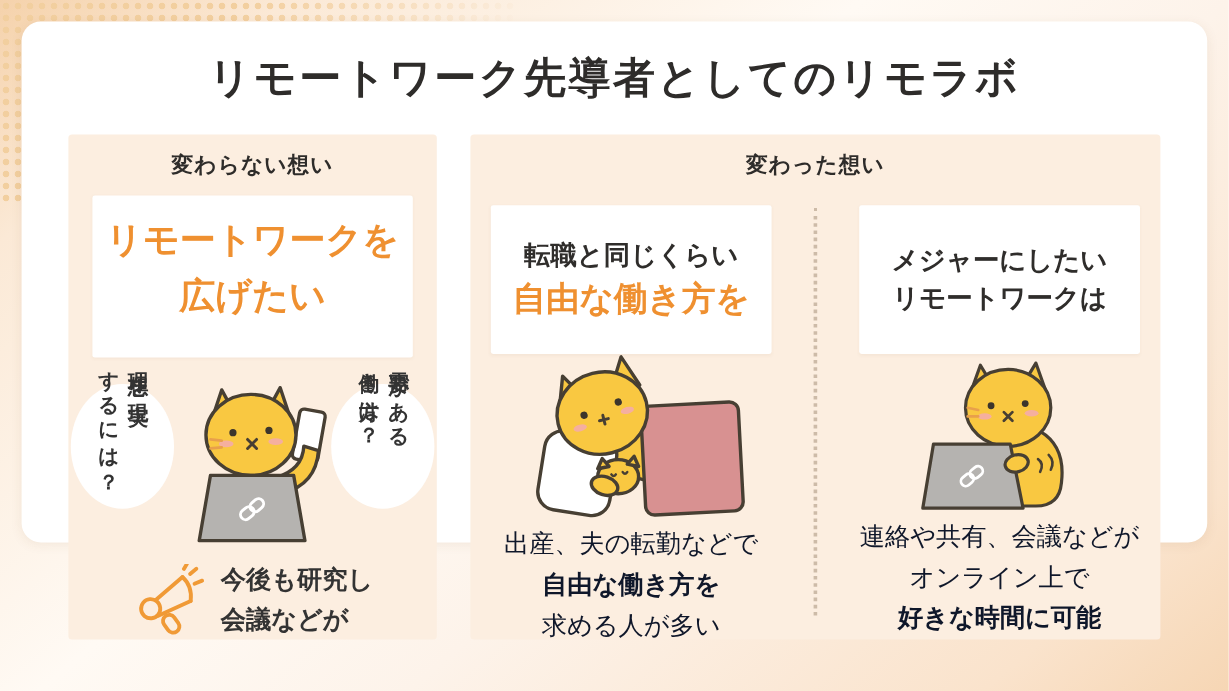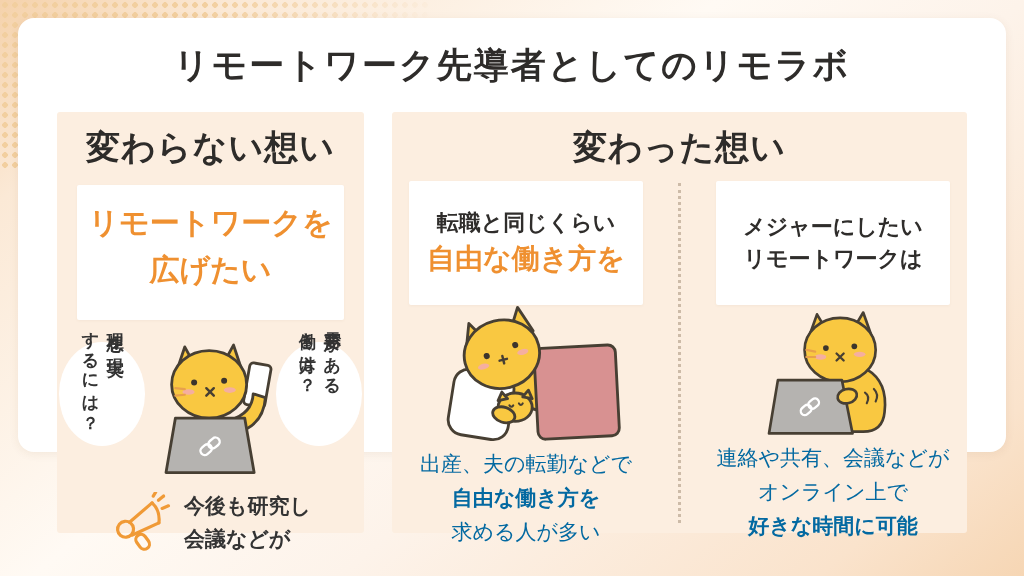--- a/index.html
+++ b/index.html
@@ -23,21 +23,21 @@
   }
   .title{
     position:absolute;top:24px;left:0;width:100%;text-align:center;
     font-size:35px;font-weight:800;color:#2e2c2a;letter-spacing:2px;
   }
   .panel{position:absolute;top:94px;background:#fceee0;border-radius:3px;}
   .panel-left{left:39px;width:307px;height:421px;}
   .panel-right{left:374px;width:575px;height:421px;}
   .panel-heading{
     margin:0;padding-top:13px;text-align:center;
-    font-size:34px;font-weight:700;color:#2e2c2a;letter-spacing:1px;
+    font-size:18px;font-weight:700;color:#2e2c2a;letter-spacing:1px;
   }
   .hl-box{
     margin:14px 20px 0;background:#fff;border-radius:2px;
     box-shadow:0 1px 3px rgba(120,80,40,.05);
     padding:15px 4px 27px;text-align:center;
   }
   .hl-line{font-size:30px;font-weight:800;color:#ef9030;line-height:1.55;}
   .bubble-row{position:relative;height:156px;margin-top:4px;}
   .bubble{position:absolute;width:86px;height:104px;background:#fff;border-radius:50%;top:18px;}
   .bubble-l{left:2px;}
@@ -45,32 +45,32 @@
   .vtext{
     position:absolute;left:50%;top:50%;transform:translate(-50%,-50%);
     writing-mode:vertical-rl;height:150px;
     font-size:17px;font-weight:700;color:#333;line-height:1.45;letter-spacing:2px;
     white-space:nowrap;
   }
   .vtext span{display:block;}
   .cat-center{position:absolute;left:50%;bottom:0;transform:translateX(-50%);}
   .footer-row{display:flex;justify-content:center;align-items:center;gap:10px;margin-top:10px;}
   .footer-text{font-size:21px;font-weight:600;color:#333;line-height:1.55;}
-  .cols{display:flex;margin-top:10px;height:352px;gap:18px;}
+  .cols{display:flex;margin-top:22px;height:352px;gap:18px;}
   .col{flex:1;display:flex;flex-direction:column;padding:0 17px;}
   .divider{width:0;border-left:3px dotted #cdbba8;margin:2px 0 10px;}
   .mini-box{
     background:#fff;border-radius:2px;box-shadow:0 1px 3px rgba(120,80,40,.05);
     text-align:center;display:flex;flex-direction:column;justify-content:center;
     padding:16px 4px;min-height:124px;
   }
   .mini-line{font-size:22px;font-weight:600;color:#2f2d2b;line-height:1.45;}
   .mini-accent{font-size:28px;font-weight:800;color:#ef9030;line-height:1.45;}
   .cat-area{height:150px;display:flex;align-items:flex-end;justify-content:center;}
-  .caption{margin-top:auto;margin-bottom:12px;text-align:center;font-size:21px;color:#0369a1;line-height:1.62;}
+  .caption{margin-top:auto;margin-bottom:12px;text-align:center;font-size:21px;color:#0f172a;line-height:1.62;}
   .cap-bold{font-weight:700;}
   svg{display:block;}
 </style>
 </head>
 <body>
 
 <div class="canvas">
   <div class="dots"></div>
 
   <div class="card">

